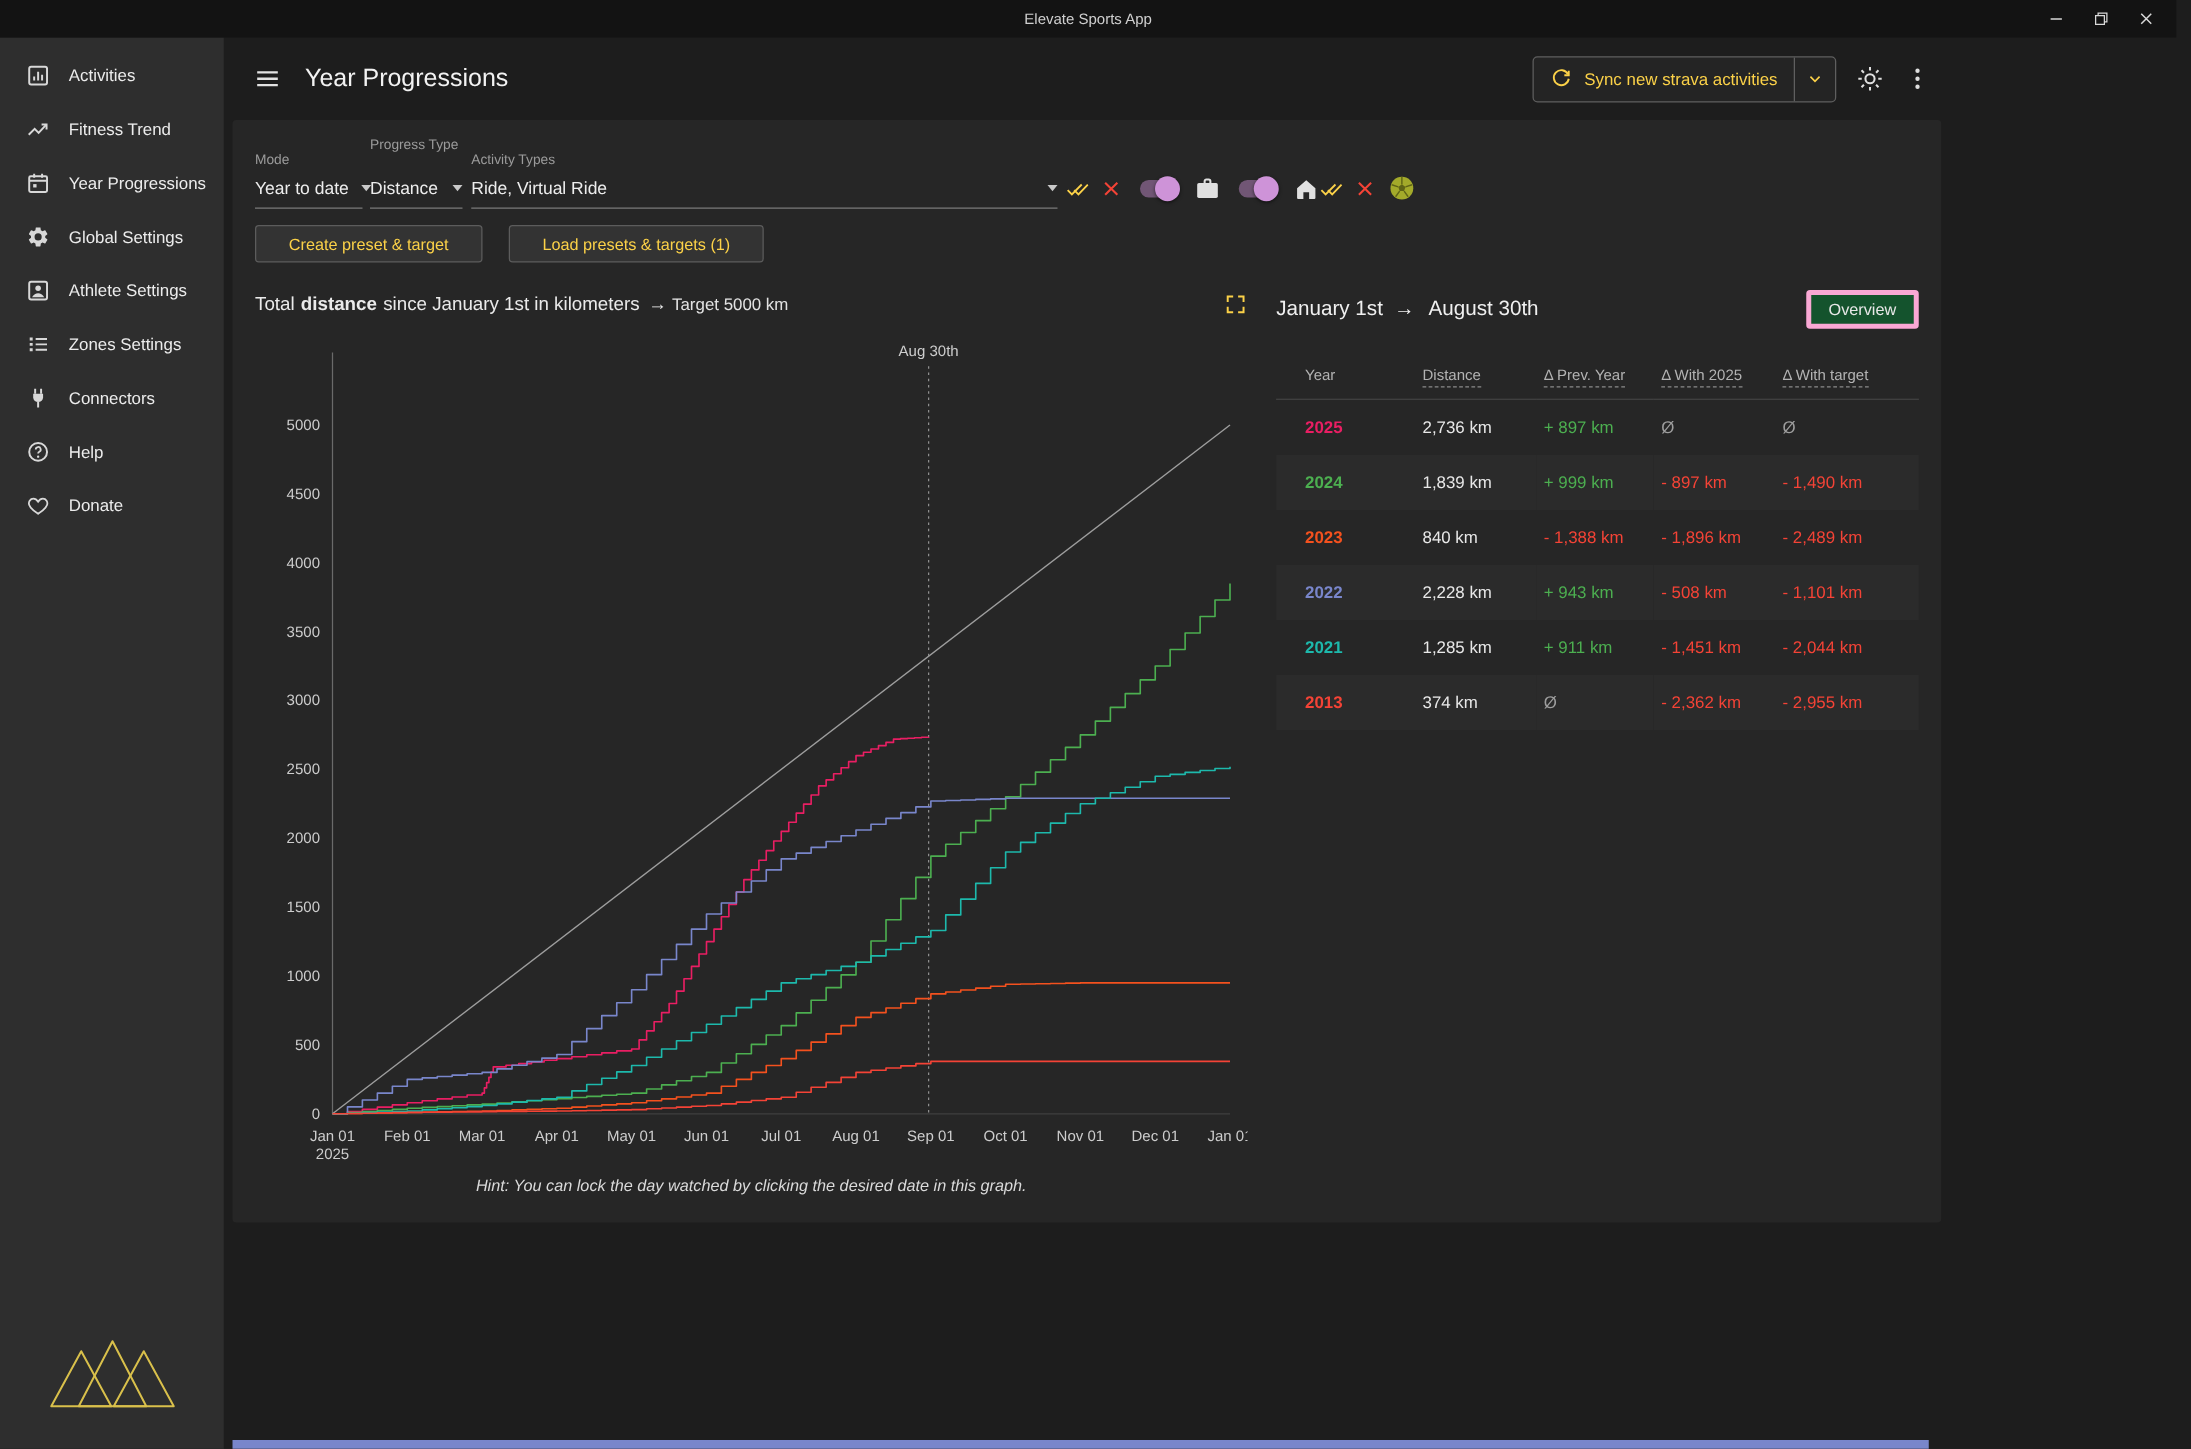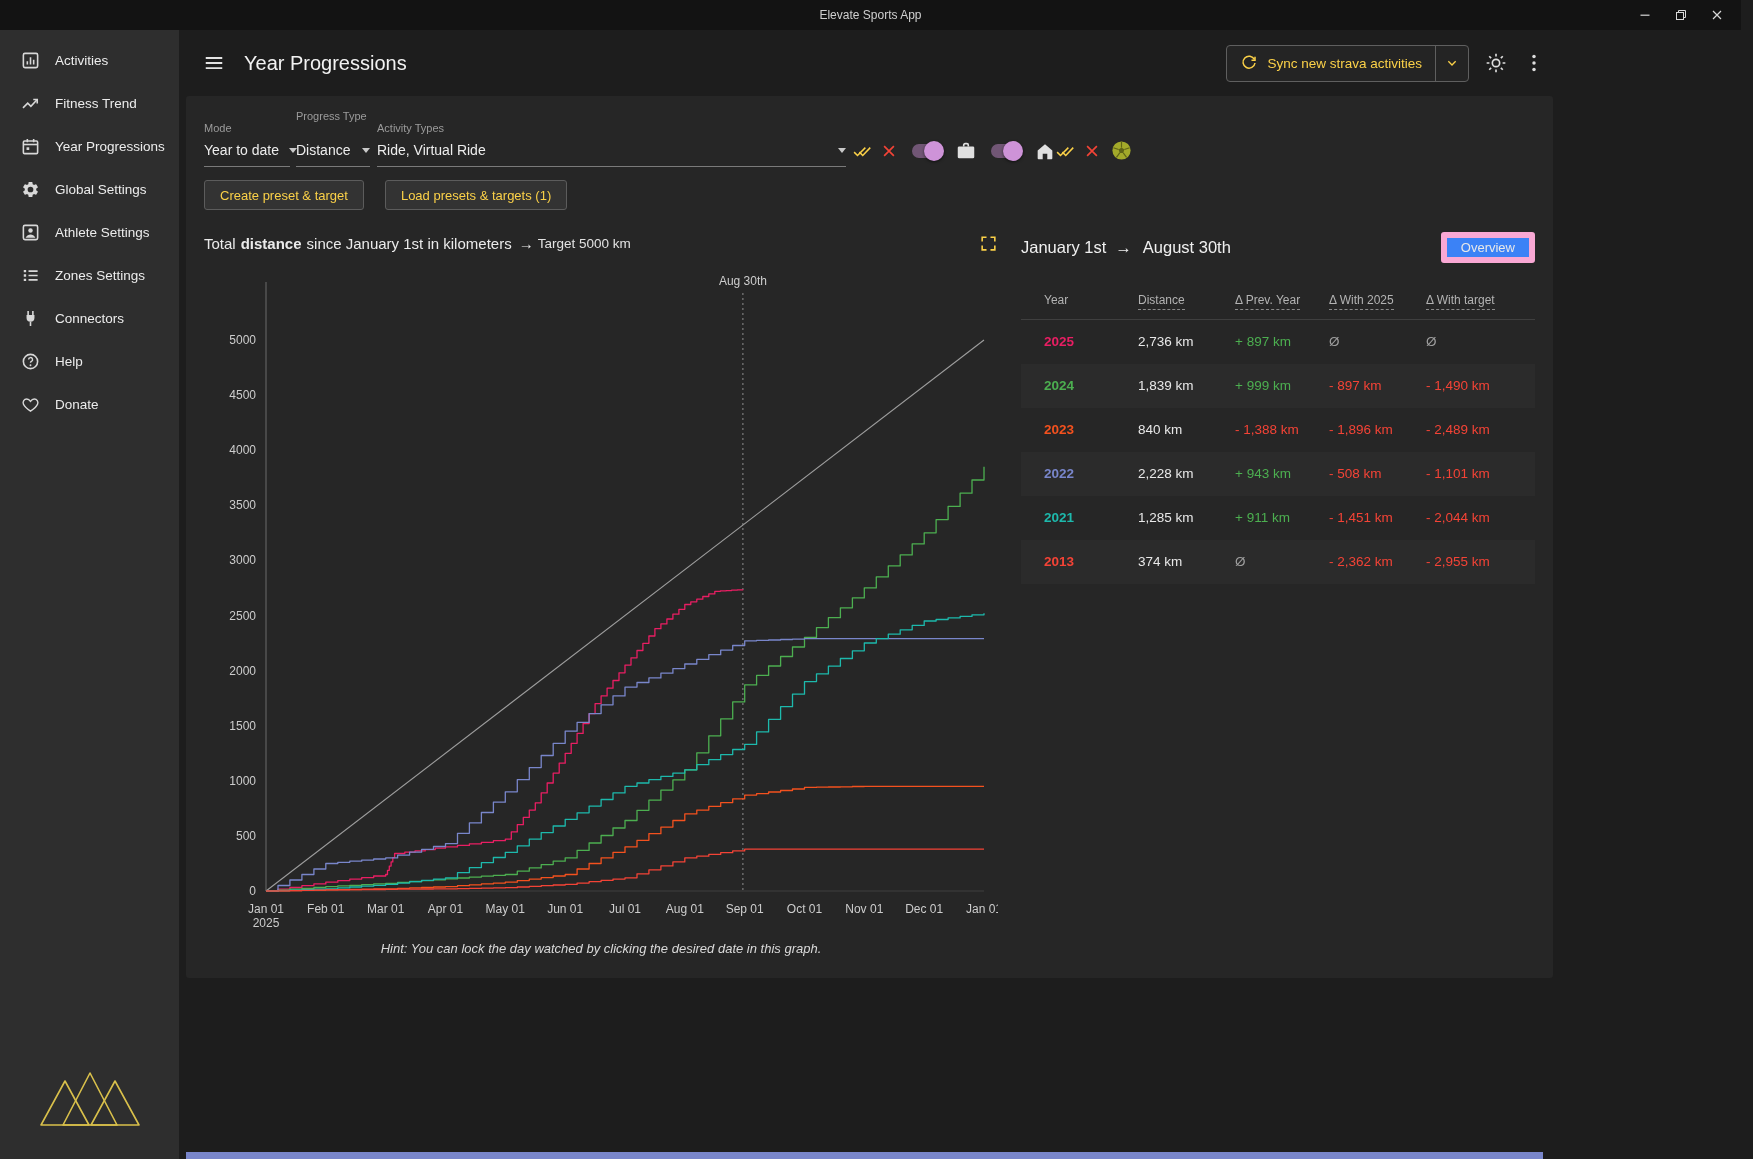--- a/index.html
+++ b/index.html
@@ -58,41 +58,41 @@
   .ibtn.big { width:22px; height:22px; }
   .yellow { color:#fbd148; }
   .red { color:#f44336; }
   .white-ic { color:#e0e0e0; }
   .toggle { width:35px; height:20px; position:relative; cursor:pointer; margin:0 2px; }
   .toggle .track { position:absolute; top:3px; left:3px; right:3px; height:14px; border-radius:7px; background:rgba(206,147,216,.45); }
   .toggle .thumb { position:absolute; right:0; top:0; width:20px; height:20px; border-radius:50%; background:#ce93d8; box-shadow:0 1px 3px rgba(0,0,0,.6); }
 
   
   .actions-row { margin-top:13px; display:flex; gap:21px; }
-  .btn { background:#333; border:1px solid #5c5c5c; border-radius:3px; font-size:13px; height:30px; padding:0 15px; display:flex; align-items:center; cursor:pointer; color:#fbd148; white-space:nowrap; }
+  .btn { background:#333; border:1px solid #5c5c5c; border-radius:3px; font-size:13px; height:30px; padding:0 26px; display:flex; align-items:center; cursor:pointer; color:#fbd148; white-space:nowrap; }
 
   
   .columns { display:flex; margin-top:21px; }
   .chart-col { width:794px; }
   .chart-title-row { display:flex; align-items:center; font-size:15px; color:#eaeaea; height:24px; margin-bottom:4px; }
   .ct-piece { margin-right:5px; }
   .metric { font-weight:700; }
   .chart-arrow { font-weight:700; margin:0 4px 0 2px; }
   .target-label { font-size:13.5px; color:#e2e2e2; }
   .expand-btn { margin-left:auto; width:19px; height:19px; color:#fbd148; cursor:pointer; }
   .chart-wrap { width:794px; height:676px; }
   .tick { font-size:12px; fill:#cdcdcd; }
   .marker-label { font-size:12px; fill:#cdcdcd; }
   .hint { text-align:center; font-style:italic; font-size:13px; color:#dadada; margin-top:6px; }
 
   
   .summary { flex:1; margin-left:23px; min-width:0; }
   .summary-head { display:flex; align-items:center; height:32px; }
   .summary-title { font-size:16.5px; color:#f0f0f0; display:flex; gap:7px; }
-  .overview-btn { margin-left:auto; background:#3b82f6; border:6px solid #f9a8d4; border-radius:3px; color:#e8e8e8; font-size:13px; height:31px; padding:0 14px; display:flex; align-items:center; cursor:pointer; }
+  .overview-btn { margin-left:auto; background:#14532d; border:4px solid #f9a8d4; border-radius:3px; color:#e8e8e8; font-size:13px; height:31px; padding:0 14px; display:flex; align-items:center; cursor:pointer; }
   table.summary-table { width:100%; border-collapse:collapse; margin-top:24px; font-size:13.5px; }
   .summary-table th { text-align:left; font-weight:400; color:#b3b3b3; font-size:12px; padding:6px 6px 12px; border-bottom:1px solid #3f3f3f; white-space:nowrap; }
   .summary-table th .dotted { border-bottom:1px dashed #8a8a8a; padding-bottom:2px; }
   .summary-table th.c-year, .summary-table td.c-year { width:111px; padding-left:23px; }
   .summary-table th.c-dist, .summary-table td.c-dist { width:97px; }
   .summary-table th.c-d1, .summary-table td.c-d1 { width:94px; }
   .summary-table th.c-d2, .summary-table td.c-d2 { width:97px; }
   .summary-table td { padding:0 6px; height:44px; }
   .summary-table tr.stripe { background:#2b2b2b; }
   td.c-year { font-weight:700; }

